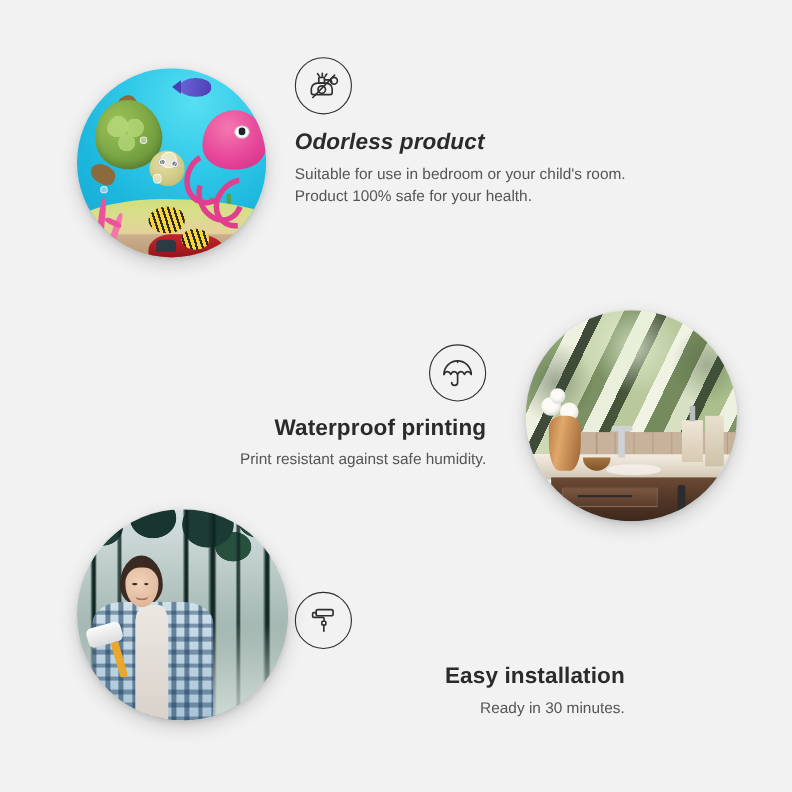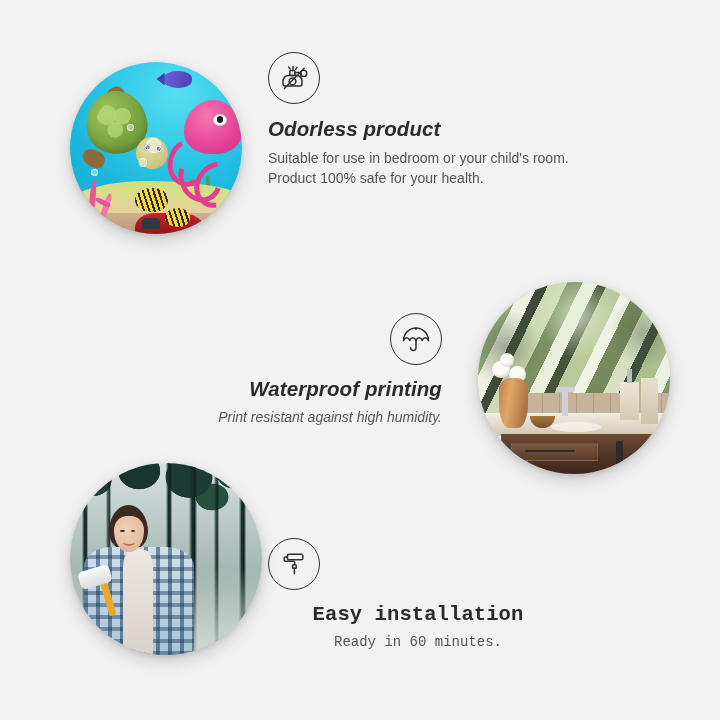--- a/index.html
+++ b/index.html
@@ -339,25 +339,25 @@
     margin: 0;
     font-size: 14px;
     line-height: 1.42;
     color: #555555;
   }
 
   #feature-odorless { left: 268px; top: 52px; width: 340px; text-align: left; }
   #feature-odorless .icon-circle { margin-bottom: 13px; }
   #feature-odorless h3 { margin-bottom: 8px; font-style: italic; }
 
-  #feature-waterproof { left: 140px; top: 313px; width: 302px; text-align: right; font-style: italic; }
+  #feature-waterproof { left: 140px; top: 313px; width: 302px; text-align: right; }
   #feature-waterproof .icon-circle { margin: 0 0 12px auto; }
   #feature-waterproof h3 { margin-bottom: 7px; }
 
-  #feature-install { left: 268px; top: 538px; width: 300px; text-align: center; font-family: Liberation Mono, monospace; }
+  #feature-install { left: 268px; top: 538px; width: 300px; text-align: right; }
   #feature-install .icon-circle { margin-bottom: 13px; }
   #feature-install h3 { margin-bottom: 7px; }
 
   svg { display: block; }
 </style>
 </head>
 <body>
 
 <div class="stage">
 
@@ -434,21 +434,21 @@
       <svg width="32" height="32" viewBox="0 0 32 32" aria-hidden="true">
         <g fill="none" stroke="#2f2f2f" stroke-width="1.5" stroke-linecap="round" stroke-linejoin="round">
           <path d="M3.6 17.4 a12.4 12.4 0 0 1 24.8 0"></path>
           <path d="M3.6 17.4 c1.6 -3.4 4.5 -3.4 6.2 0 c1.6 -3.4 4.5 -3.4 6.2 0 c1.6 -3.4 4.5 -3.4 6.2 0 c1.6 -3.4 4.5 -3.4 6.2 0"></path>
           <path d="M16 5 v1.4"></path>
           <path d="M16 17.4 v7.3 a2.7 2.7 0 0 1 -5.4 0"></path>
         </g>
       </svg>
     </div>
     <h3>Waterproof printing</h3>
-    <p>Print resistant against high humidity.</p>
+    <p>Print resistant against safe humidity.</p>
   </div>
 
   <div class="medallion" id="medallion-bath">
     <div class="scene">
       <div class="bath-wall"></div>
       <div class="bath-backsplash"></div>
       <div class="bath-counter"></div>
       <div class="bath-sink"></div>
       <div class="bath-vanity">
         <div class="drawer"></div>
@@ -500,16 +500,16 @@
       <svg width="32" height="32" viewBox="0 0 32 32" aria-hidden="true">
         <g fill="none" stroke="#2f2f2f" stroke-width="1.5" stroke-linecap="round" stroke-linejoin="round">
           <rect x="9.4" y="6.2" width="15.4" height="5.6" rx="1.6"></rect>
           <path d="M9.4 9 H7.2 a1 1 0 0 0 -1 1 v2.2 a1 1 0 0 0 1 1 h8.4 a1 1 0 0 1 1 1 v1.6"></path>
           <rect x="14.6" y="16.8" width="3.6" height="3.4" rx="0.8"></rect>
           <path d="M16.4 20.2 v5.6"></path>
         </g>
       </svg>
     </div>
     <h3>Easy installation</h3>
-    <p>Ready in 60 minutes.</p>
+    <p>Ready in 30 minutes.</p>
   </div>
 
 </div>
 
 </body></html>

